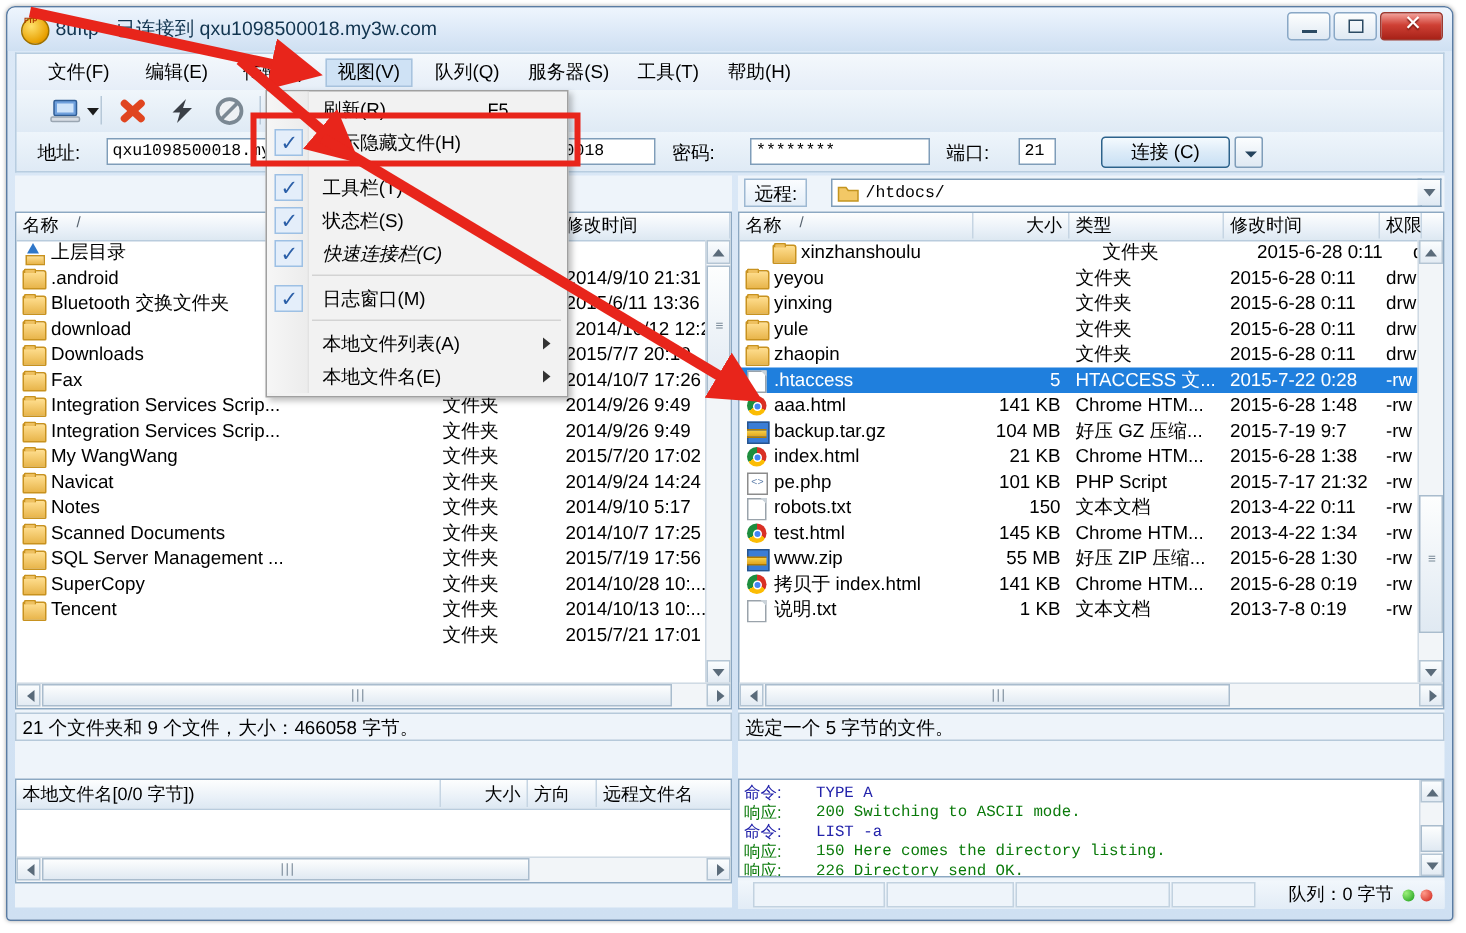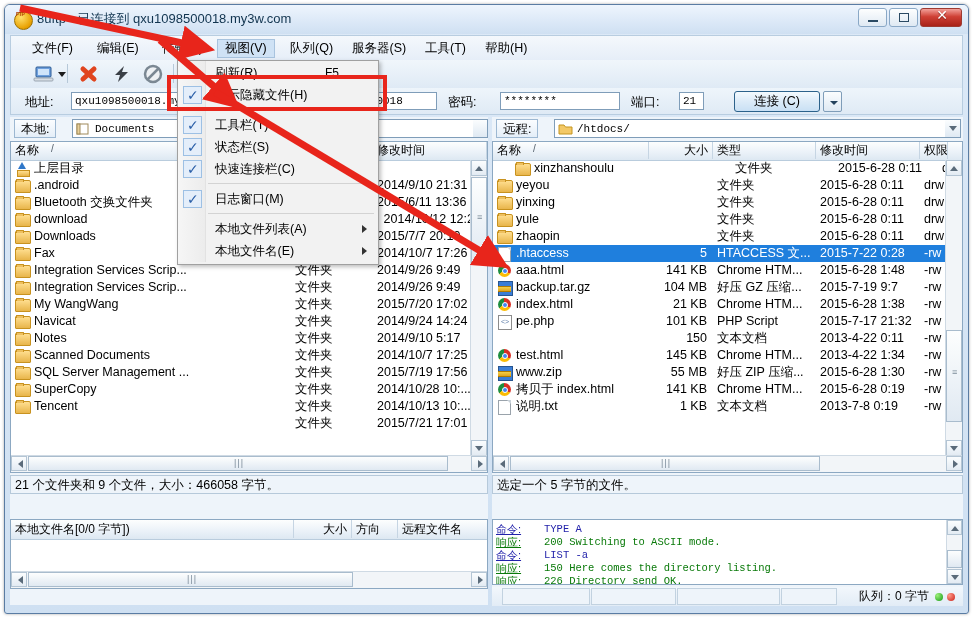--- a/index.html
+++ b/index.html
@@ -147,21 +147,21 @@
   #queue .listbox{left:0;top:0;width:478px;height:70px;}
   #qhdr{position:absolute;left:0;top:0;right:0;height:19px;
         background:linear-gradient(#fdfefe,#eaf1f8 60%,#dde8f2);border-bottom:1px solid #b9ccdd;}
 
   
   #log{position:absolute;left:487px;top:514px;width:471px;height:86px;background:#eef4fa;}
   #logbox{position:absolute;left:0;top:0;width:471px;height:66px;background:#fff;
           border:1px solid #8ca8c2;box-sizing:border-box;overflow:hidden;}
   .logrow{position:absolute;left:3px;height:13px;line-height:13px;
           font-family:"Liberation Mono","DejaVu Sans Mono",monospace;font-size:10.5px;white-space:nowrap;}
-  .logrow .k{position:absolute;left:0;top:0;width:42px;font-family:"Liberation Sans",sans-serif;font-size:11px;text-decoration:underline;}
+  .logrow .k{position:absolute;left:0;top:0;width:42px;font-family:"Liberation Sans",sans-serif;font-size:11px;}
   .logrow .v{position:absolute;left:48px;top:0;}
   .k-cmd{color:#2222aa;}
   .k-rsp{color:#0a7a0a;}
   .v-cmd{color:#2222aa;}
   .v-rsp{color:#0a7a0a;}
 
   #statusbar{position:absolute;left:487px;top:582px;width:471px;height:19px;
              background:linear-gradient(#f2f7fc,#e2ecf6);}
   .sbcell{position:absolute;top:1px;height:17px;border:1px solid #c2d2e0;box-sizing:border-box;
           background:#eef4fa;}
@@ -257,33 +257,20 @@
     <div class="qlab" style="left:437px">密码:</div>
     <div class="qinp" style="left:489px;width:120px">********</div>
     <div class="qlab" style="left:620px">端口:</div>
     <div class="qinp" style="left:668px;width:25px">21</div>
     <div id="qbtn">连接 (C)</div>
     <div id="qdrop"></div>
   </div>
 
   <div class="pane" id="pane-local">
 
-    <div class="pathrow" style="width:478px">
-      <div class="pathlab">本地:</div>
-      <div class="pathbox" style="left:62px;width:404px">
-        <span class="folder-ico">
-          <svg width="15" height="12" viewBox="0 0 15 12">
-              <rect x="1" y="1" width="11" height="10" fill="#fff" stroke="#a08a5a"></rect>
-              <rect x="1" y="1" width="3" height="10" fill="#e8d09a" stroke="#a08a5a"></rect>
-            </svg>
-        </span>
-        <span class="txt">Documents</span>
-      </div>
-      <div class="pathbox" style="left:463px;width:15px;border-left:none;background:linear-gradient(#fbfdfe,#dfe9f3)"></div>
-    </div>
 
     <div class="listbox" id="local-list" style="left:0;top:24px;width:478px;height:332px">
       <div class="hdr">
         <div class="hcell" style="left:0;width:208px">名称</div>
         <div class="hcell r" style="left:208px;width:72px">大小</div>
         <div class="hcell" style="left:280px;width:82px">类型</div>
         <div class="hcell" style="left:362px;width:114px">修改时间</div>
         <div style="position:absolute;left:40px;top:1px;font-size:10px;color:#55616d">/</div>
       </div>
       <div id="local-rows">
@@ -578,20 +565,24 @@
             <span class="c-name" style="left:3px;width:152px">
               <span class="phpic"></span>
               <span class="lbl">pe.php</span>
             </span>
             <span class="c-size" style="left:156px;width:58px">101 KB</span>
             <span class="c-type" style="left:224px;width:99px">PHP Script</span>
             <span class="c-date" style="left:327px;width:100px">2015-7-17 21:32</span>
             <span class="c-perm" style="left:431px;width:24px">-rw</span>
           </div>
           <div class="row" style="top: 188px;">
+            <span class="c-name" style="left:3px;width:152px">
+              <span class="doc"></span>
+              <span class="lbl">robots.txt</span>
+            </span>
             <span class="c-size" style="left:156px;width:58px">150</span>
             <span class="c-type" style="left:224px;width:99px">文本文档</span>
             <span class="c-date" style="left:327px;width:100px">2013-4-22 0:11</span>
             <span class="c-perm" style="left:431px;width:24px">-rw</span>
           </div>
           <div class="row" style="top: 205px;">
             <span class="c-name" style="left:3px;width:152px">
               <span class="chrome"></span>
               <span class="lbl">test.html</span>
             </span>
@@ -743,21 +734,21 @@
         </div>
         <div class="msep" style="top: 48px;"></div>
         <div class="mrow" style="top: 53px;">
           <span class="mchk"></span>
           <span class="mlbl">工具栏(T)</span>
         </div>
         <div class="mrow" style="top: 75px;">
           <span class="mchk"></span>
           <span class="mlbl">状态栏(S)</span>
         </div>
-        <div class="mrow" style="top: 97px;">
+        <div class="mrow" style="top: 97px; font-style: italic;">
           <span class="mchk"></span>
           <span class="mlbl">快速连接栏(C)</span>
         </div>
         <div class="msep" style="top: 122px;"></div>
         <div class="mrow" style="top: 127px;">
           <span class="mchk"></span>
           <span class="mlbl">日志窗口(M)</span>
         </div>
         <div class="msep" style="top: 152px;"></div>
         <div class="mrow" style="top: 157px;">

